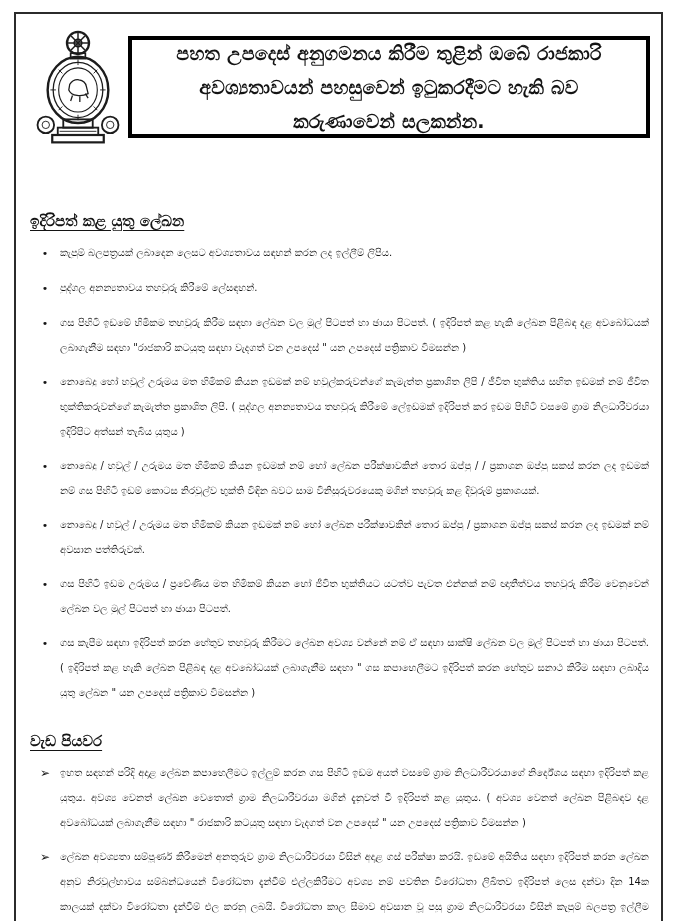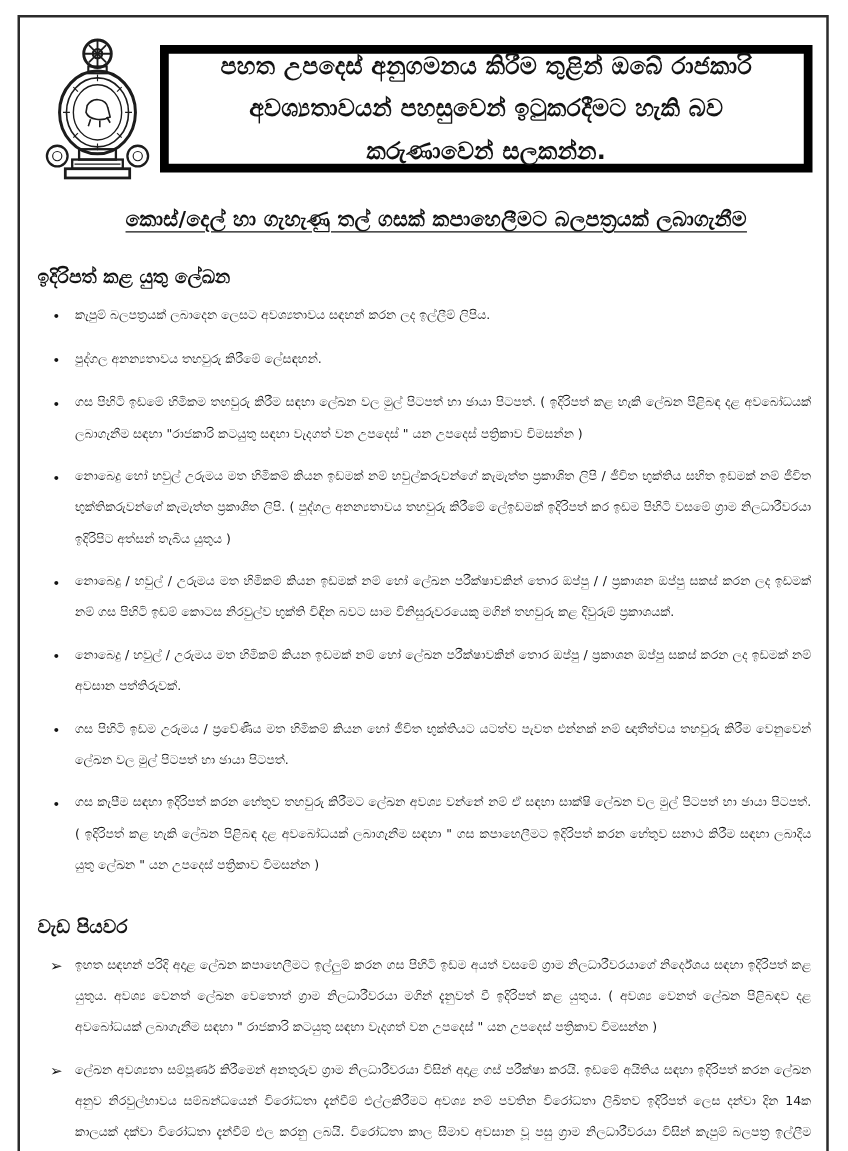--- a/index.html
+++ b/index.html
@@ -11,41 +11,41 @@
   .page-frame{
     position:absolute;left:14px;top:12px;width:649px;height:940px;
     border:2px solid #2b2b2b;background:#fff;box-sizing:border-box;
   }
   
   .header-area{position:absolute;left:0;top:0;width:649px;height:148px;}
   .emblem{position:absolute;left:16px;top:14px;width:92px;height:122px;}
   .emblem svg{width:100%;height:100%;}
   .notice-box{
     position:absolute;left:112px;top:22px;width:522px;height:102px;
-    border:7px solid #000000;box-sizing:border-box;
+    border:4px solid #000000;box-sizing:border-box;
     display:flex;align-items:center;justify-content:center;
     padding:19px 14px;text-align:center;
   }
   .notice-text{
     font-size:19px;line-height:34px;font-weight:bold;letter-spacing:.2px;
   }
   
   .doc-title{
     position:absolute;left:30px;top:152px;width:606px;
     text-align:center;font-size:16.5px;font-weight:bold;
     text-decoration:underline;text-underline-offset:4px;
     letter-spacing:.2px;
   }
   
   .content{
     position:absolute;left:14px;top:190px;width:621px;
   }
   .section-heading{
     font-size:15px;font-weight:bold;margin:8px 0 10px 0;
-    text-underline-offset:4px;display:inline-block;
+    text-decoration:underline;text-underline-offset:4px;display:inline-block;
   }
   ul.plain{list-style:none;margin:0;padding:0;}
   li.row{
     display:flex;align-items:flex-start;margin:0 0 9px 0;
   }
   .marker{
     flex:0 0 30px;text-align:center;font-size:11px;line-height:25px;
     padding-top:1px;
   }
   .marker.arrow{font-size:12px;}
@@ -106,21 +106,20 @@
         <rect x="22" y="115" width="56" height="8" stroke-width="2.4"></rect>
         <line x1="30" y1="111" x2="70" y2="111" stroke-width="1"></line>
       </svg>
     </div>
 
     <div class="notice-box">
       <div class="notice-text">පහත උපදෙස් අනුගමනය කිරීම තුළින් ඔබේ රාජකාරි අවශ්‍යතාවයන් පහසුවෙන් ඉටුකරදීමට හැකි බව කරුණාවෙන් සලකන්න.</div>
     </div>
   </div>
 
-  <div class="doc-title">කොස්/දෙල් හා ගැහැණු තල් ගසක්  කපාහෙලීමට බලපත්‍රයක් ලබාගැනීම</div>
 
   <div class="content">
 
     <div class="section-heading">ඉදිරිපත් කළ යුතු ලේඛන</div>
 
     <ul class="plain">
 
         <li class="row">
           <span class="marker">•</span>
           <span class="item-text">කැපුම් බලපත්‍රයක් ලබාදෙන ලෙසට අවශ්‍යතාවය සඳහන් කරන ලද ඉල්ලීම් ලිපිය.</span>

